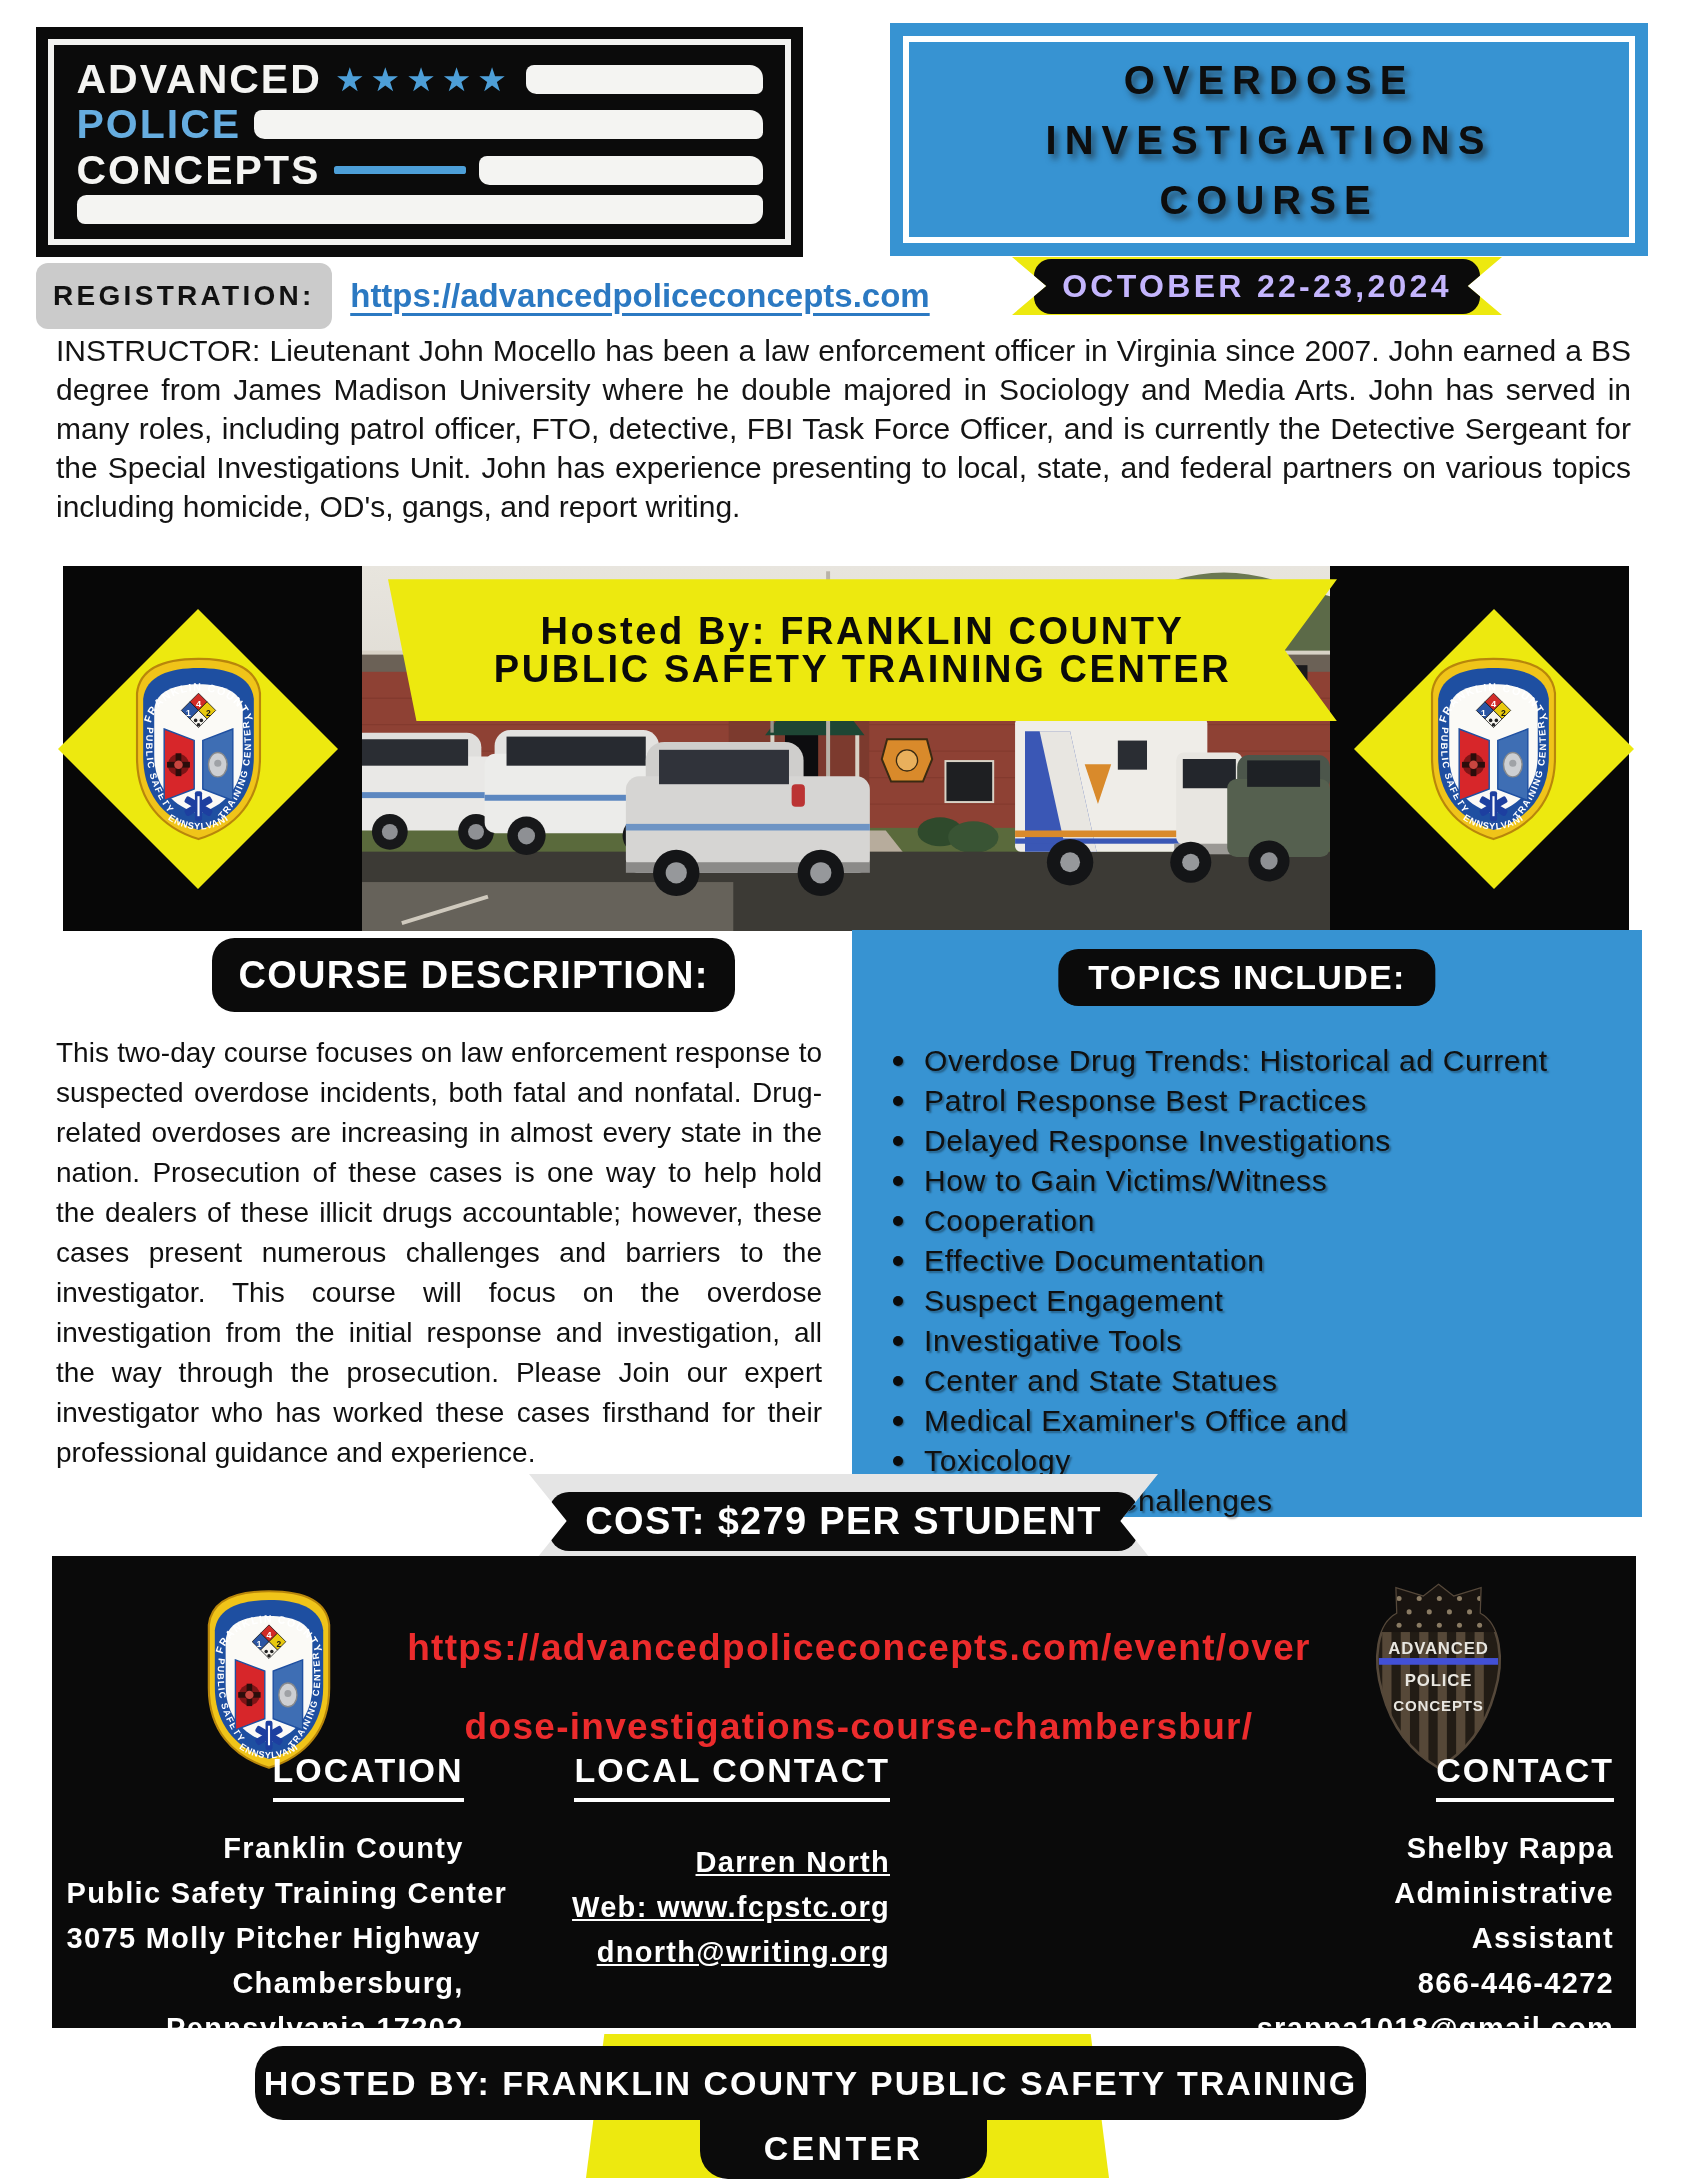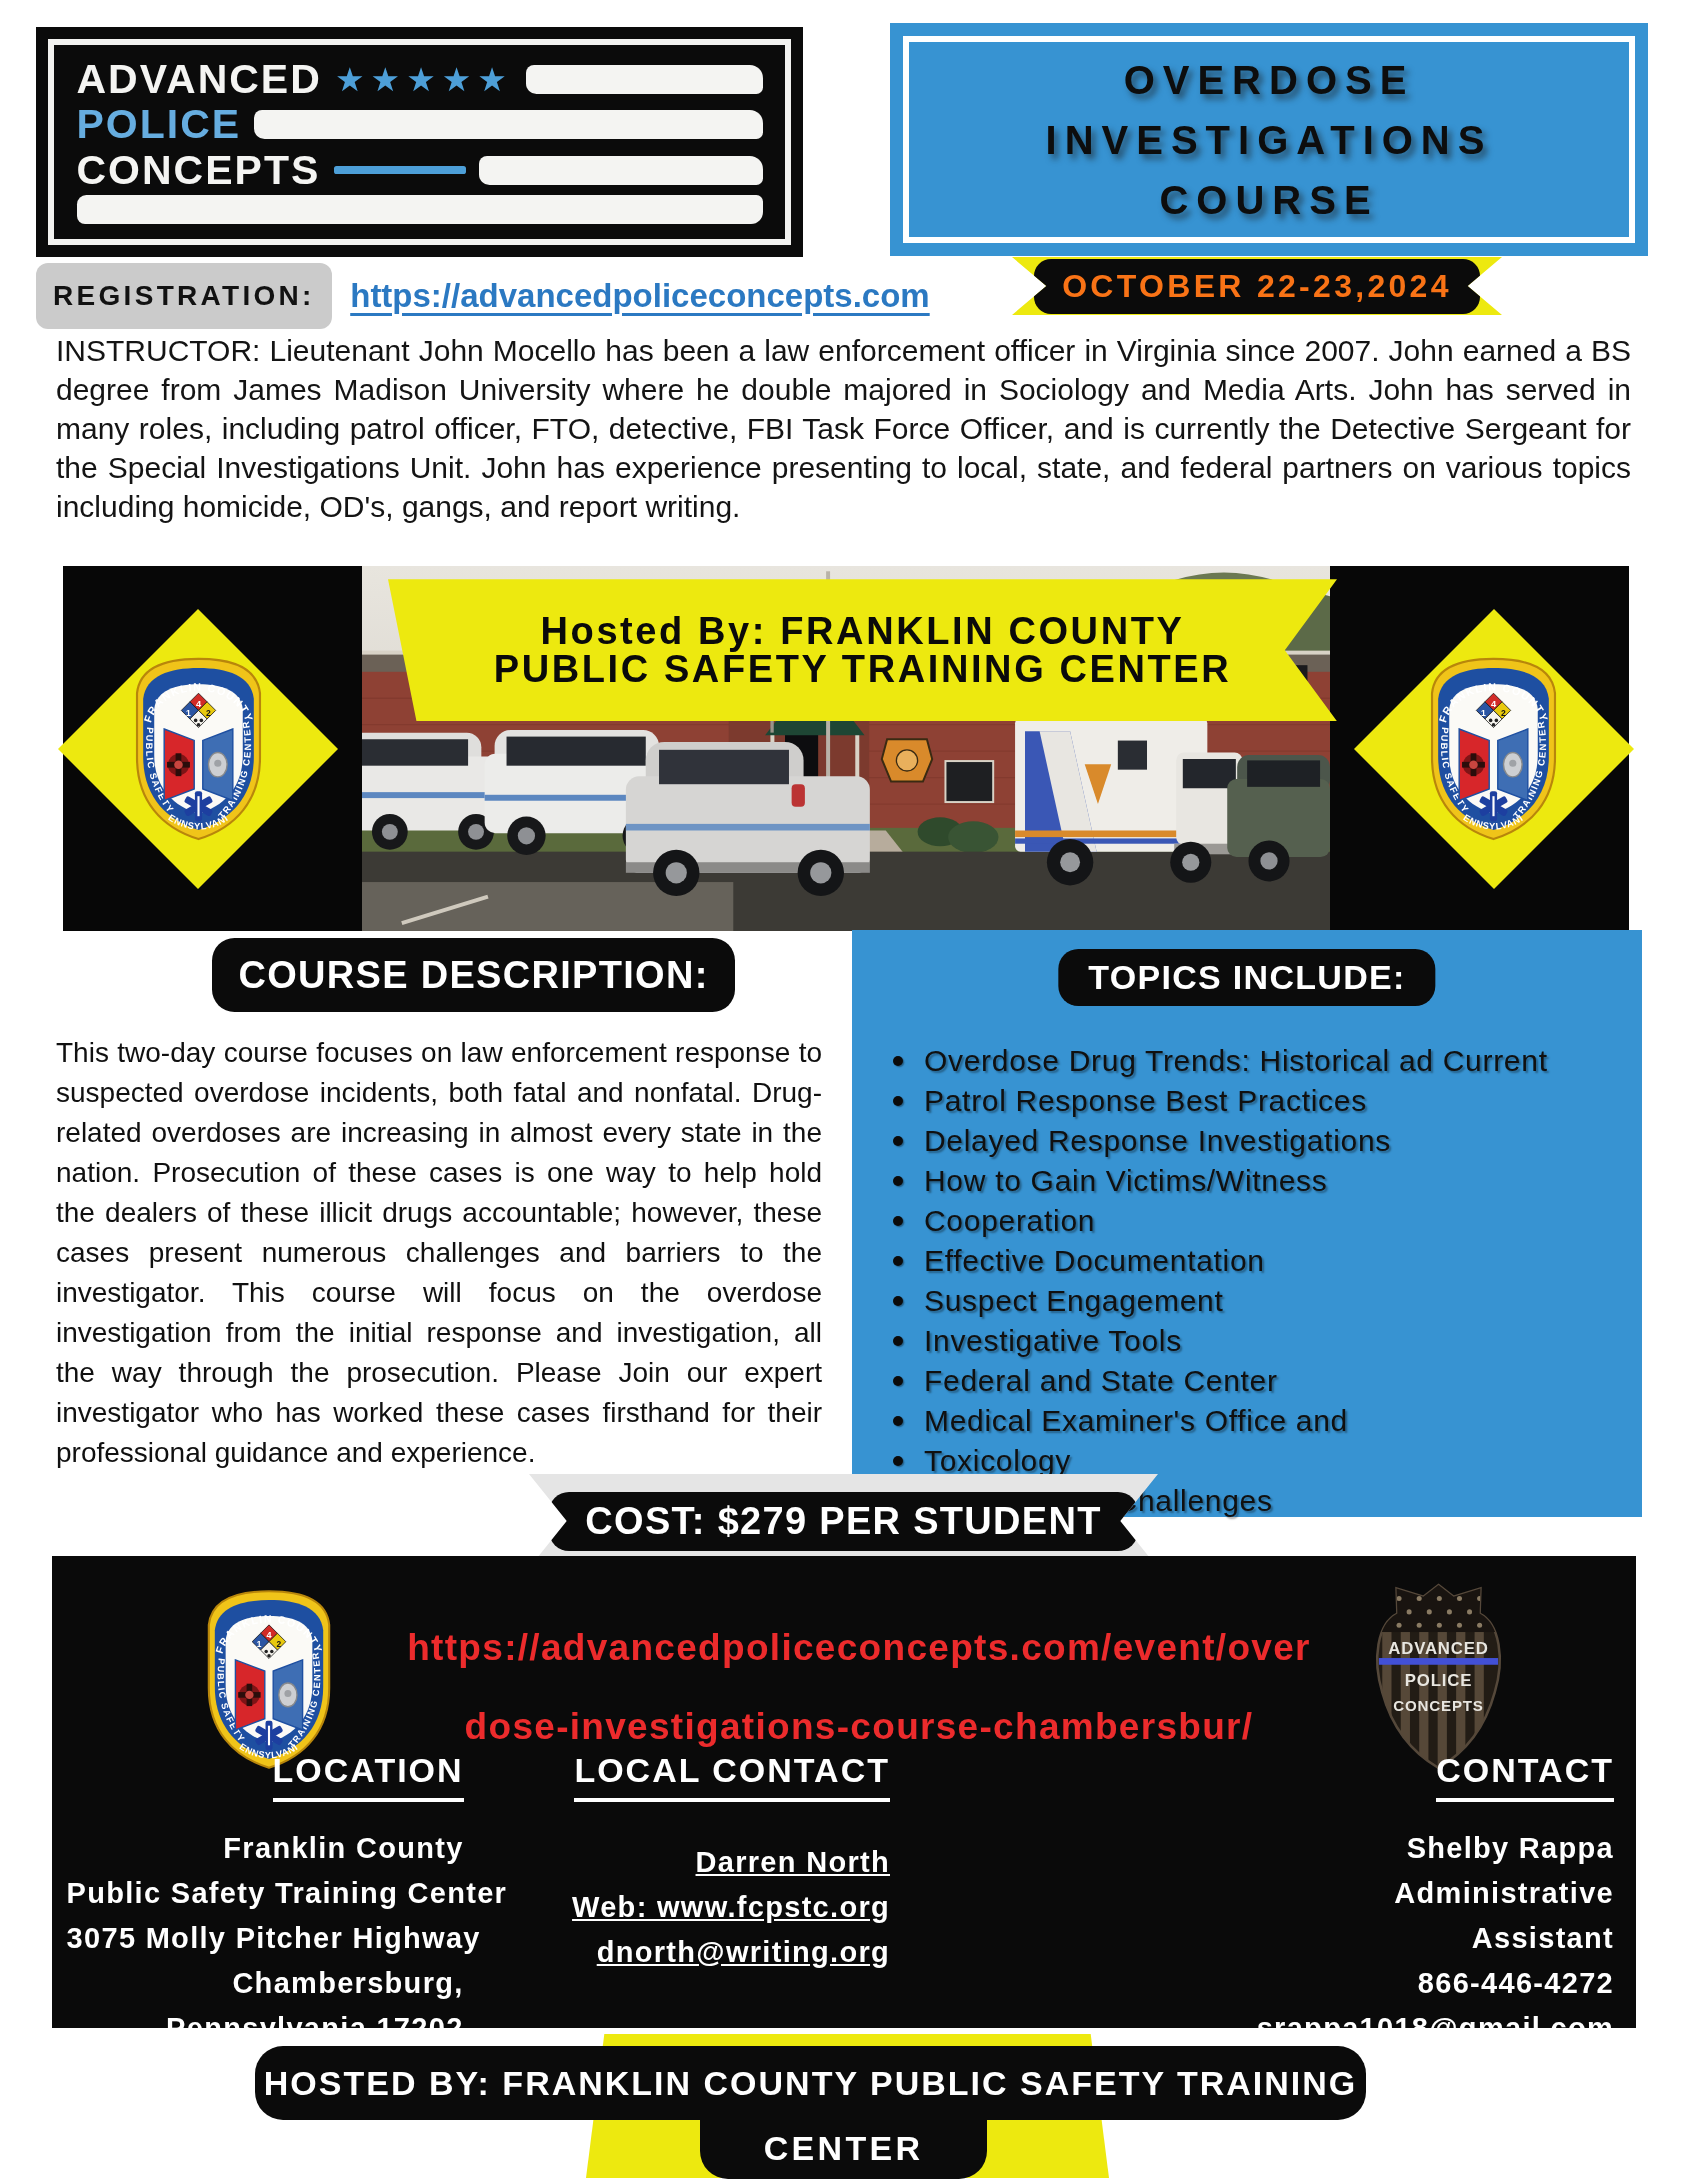--- a/index.html
+++ b/index.html
@@ -32,21 +32,21 @@
   .title-text{position:absolute;inset:0;display:flex;flex-direction:column;align-items:center;
               justify-content:center;gap:20px;}
   .title-line{font-size:40px;font-weight:800;letter-spacing:8px;color:#0d0d0d;line-height:1;
               text-shadow:4px 4.6px 6px rgba(25,25,25,.55);white-space:nowrap;}
 
   
   .date-ribbon{position:absolute;left:1012px;top:257px;width:490px;height:58px;background:#ede90f;
                clip-path:polygon(0 0,100% 0,93% 50%,100% 100%,0 100%,7% 50%);
                display:flex;align-items:center;justify-content:center;}
   .date-pill{background:#0b0b0b;border-radius:17px;padding:9px 28px;font-size:32px;font-weight:800;
-             letter-spacing:3.3px;color:#f97316;white-space:nowrap;}
+             letter-spacing:3.3px;color:#c4b5fd;white-space:nowrap;}
 
   
   .instructor{position:absolute;left:56px;top:331px;width:1575px;font-size:30px;line-height:39px;
               color:#141414;text-align:justify;}
 
   
   .photo-band{position:absolute;left:63px;top:566px;width:1566px;height:365px;background:#070707;}
   .diamond{position:absolute;top:50%;width:198px;height:198px;background:#ede90f;
            transform:translateY(-50%) rotate(45deg);}
   .diamond.dleft{left:36px;}
@@ -394,21 +394,21 @@
       <li>
           <span>Effective Documentation</span>
         </li>
       <li>
           <span>Suspect Engagement</span>
         </li>
       <li>
           <span>Investigative Tools</span>
         </li>
       <li>
-          <span>Federal and State Center</span>
+          <span>Center and State Statues</span>
         </li>
       <li>
           <span>Medical Examiner's Office and</span>
         </li>
       <li>
           <span>Toxicology</span>
         </li>
       <li>
           <span>Realities and Challenges</span>
         </li>

